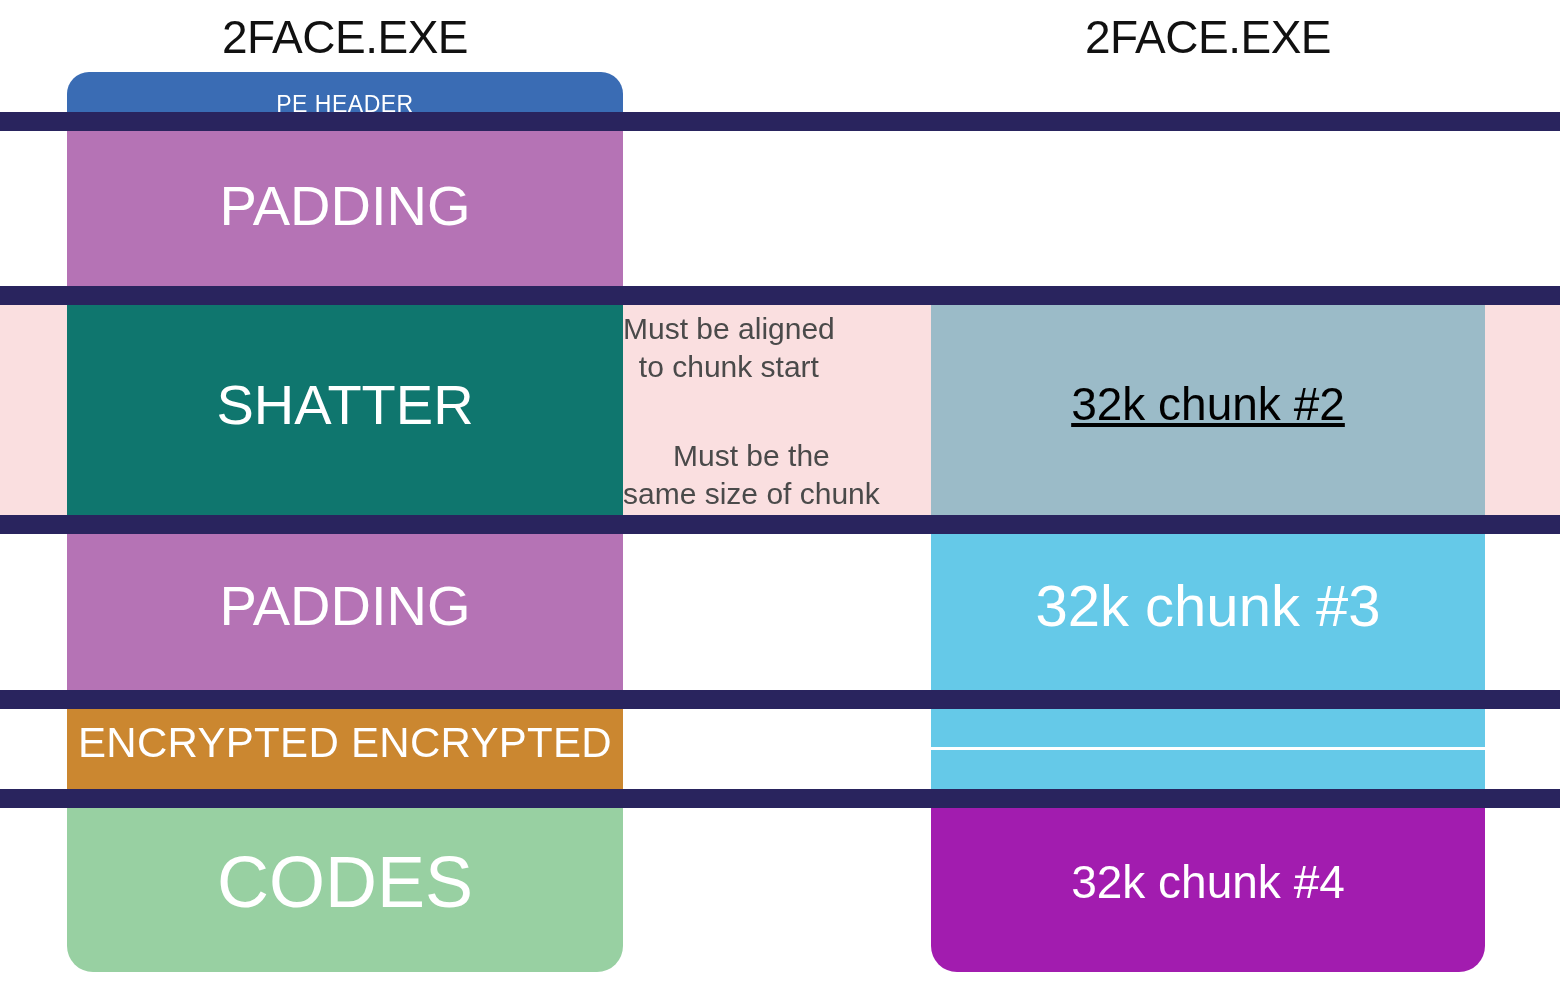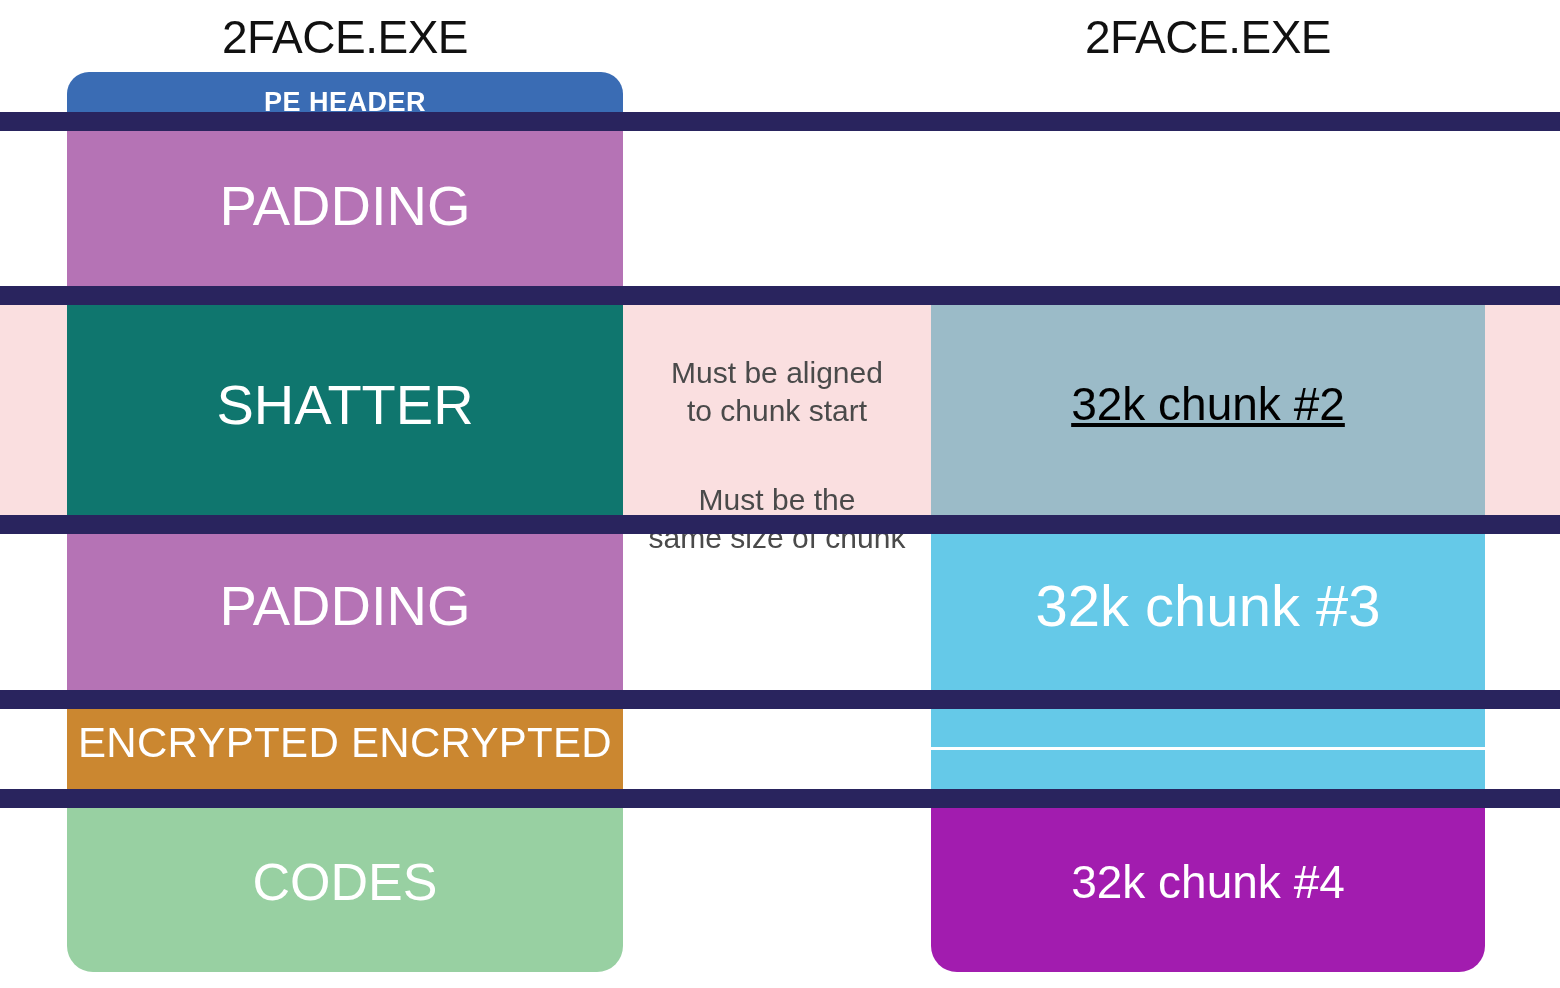--- a/index.html
+++ b/index.html
@@ -51,25 +51,24 @@
     box-sizing: border-box;
     color: #ffffff;
     white-space: nowrap;
   }
 
   
   .seg-pe-header {
     top: 0; height: 49px;
     background: #3a6cb4;
     border-radius: 22px 22px 0 0;
-    font-size: 27px;
+    font-size: 23px;
     letter-spacing: 0.5px;
     align-items: flex-end;
     padding-bottom: 3px;
-    font-weight: bold;
   }
   .seg-padding-1 {
     top: 49px; height: 169px;
     background: #b573b5;
     font-size: 56px;
   }
   .seg-shatter {
     top: 218px; height: 228px;
     background: #0f766e;
     font-size: 56px;
@@ -82,21 +81,21 @@
   .seg-shellcode {
     top: 621px; height: 99px;
     background: #cb8730;
     font-size: 42px;
     letter-spacing: 0.3px;
   }
   .seg-codes {
     top: 720px; height: 180px;
     background: #98d0a2;
     border-radius: 0 0 26px 26px;
-    font-size: 52px;
+    font-size: 72px;
   }
 
   
   .seg-chunk-1 {
     top: 0; height: 218px;
     background: #65c9e8;
     border-radius: 24px 24px 0 0;
     font-size: 46px;
   }
   .seg-chunk-2 {
@@ -145,28 +144,27 @@
   
   #annotation {
     position: absolute;
     left: 623px;
     width: 308px;
     top: 304px;
     height: 212px;
     display: flex;
     flex-direction: column;
     justify-content: space-between;
-    align-items: center;
+    align-items: flex-start;
     padding: 6px 0 4px 0;
     box-sizing: border-box;
     color: #4a4a4a;
     font-size: 30px;
     line-height: 1.25;
     text-align: center;
-    margin-top: 44px;
   }
   #annotation .note { white-space: pre-line; }
 
   
   .rule {
     position: absolute;
     left: 0;
     width: 1560px;
     height: 19px;
     background: #29245e;

